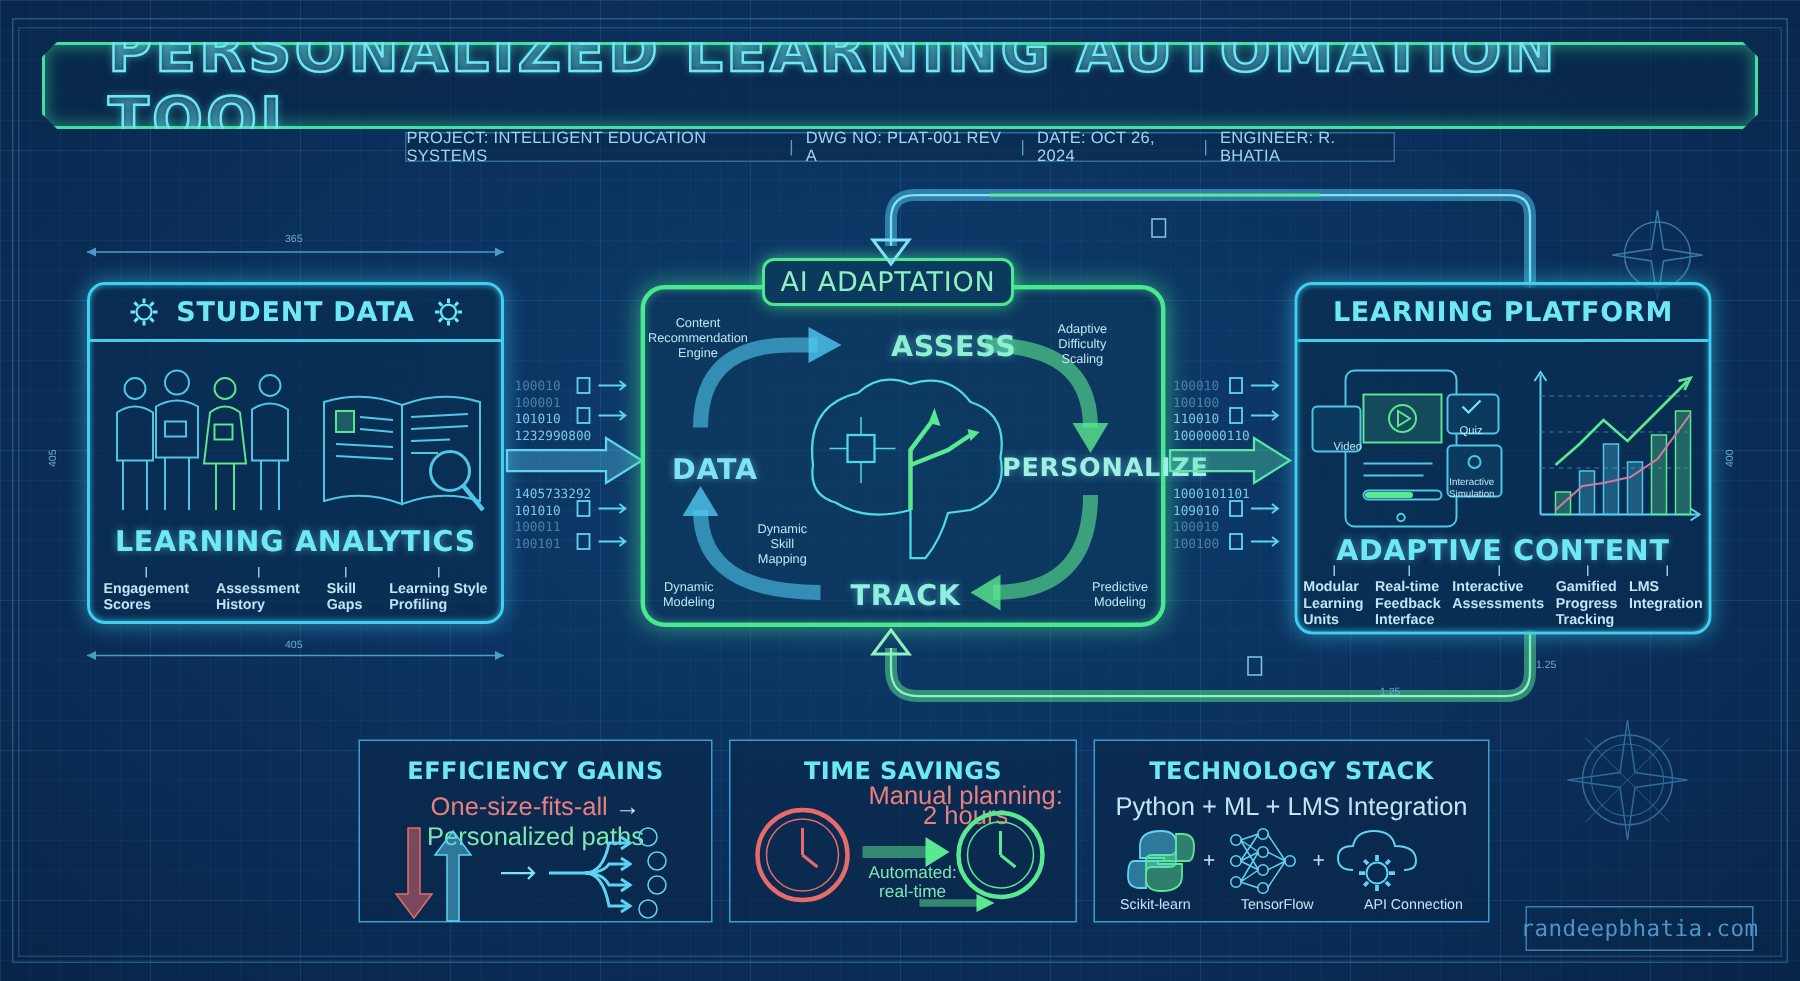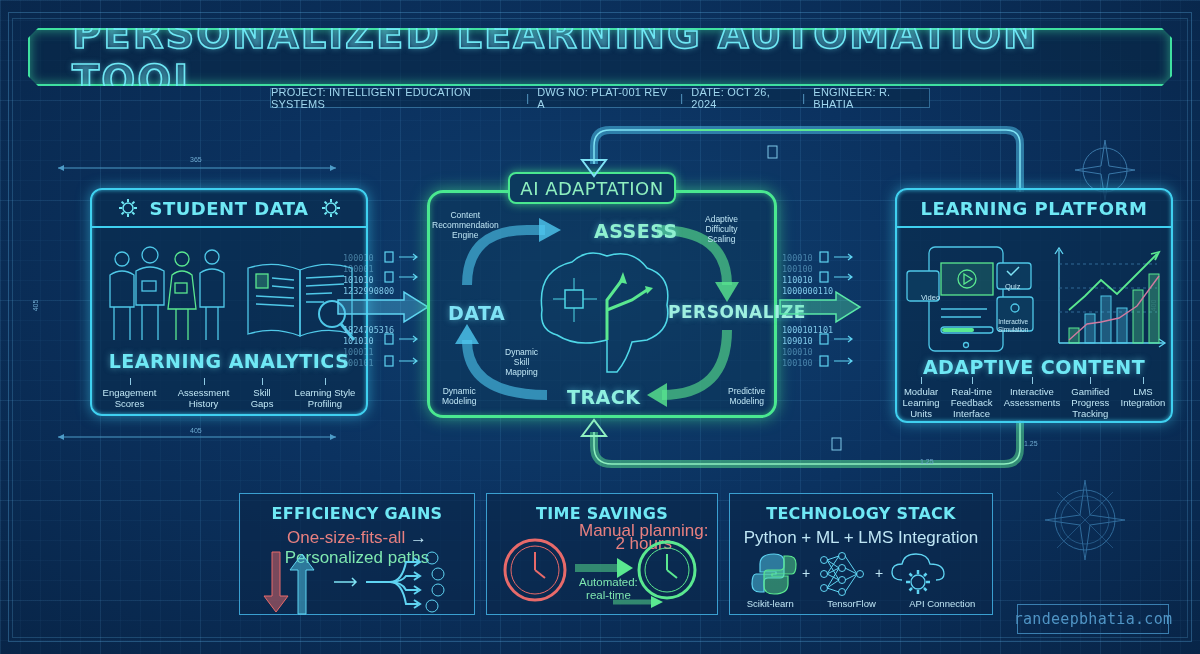--- a/index.html
+++ b/index.html
@@ -46,37 +46,36 @@
     display: flex; align-items: center; justify-content: center; gap: 8px;
     font-family: "Liberation Sans", sans-serif; font-size: 11px; color: #9fd6ee; letter-spacing: 0.2px;
   }
   .sep { color: #5a9fc8; }
 
   
   .panel {
     position: absolute; border: 2.5px solid #3fd0f0; border-radius: 12px;
     background: rgba(10,45,80,0.75);
     box-shadow: 0 0 14px rgba(63,208,240,0.55), 0 0 4px rgba(63,208,240,0.8) inset;
-    margin-left: 32px;
   }
   .panel-header {
     height: 38px; border-bottom: 2px solid #3fd0f0;
     display: flex; align-items: center; justify-content: center; gap: 12px;
     font-weight: bold; font-size: 18px; color: #6fe8f5; letter-spacing: 0.5px;
   }
   .gear { width: 20px; height: 20px; }
   .big-label {
     position: absolute; width: 100%; text-align: center;
     font-weight: bold; font-size: 19px; color: #6fe8f5; letter-spacing: 0.5px;
     text-shadow: 0 0 6px rgba(111,232,245,0.5);
   }
   .sublabels { position: absolute; width: 100%; display: flex; justify-content: space-around; }
   .sublabel {
     font-family: "Liberation Sans", sans-serif; font-size: 9.5px; color: #bfe6f5;
-    text-align: center; line-height: 11px; white-space: pre-line; position: relative;
+    line-height: 11px; white-space: pre-line; position: relative; font-weight: bold;
   }
   .sublabel::before {
     content: ""; position: absolute; left: 50%; top: -9px; width: 1px; height: 7px; background: #8fcbe5;
   }
 
   
   .ai-panel {
     position: absolute; left: 427px; top: 190px; width: 350px; height: 228px;
     border: 3px solid #4ae890; border-radius: 16px;
     box-shadow: 0 0 16px rgba(74,232,144,0.6), 0 0 6px rgba(74,232,144,0.5) inset;
@@ -222,21 +221,21 @@
   </div>
 </div>
 
 <div class="binary" style="left:343px;top:253px;">
   <div style="opacity:0.5">100010</div>
   <div style="opacity:0.5">100001</div>
   <div>101010</div>
   <div>1232990800</div>
 </div>
 <div class="binary" style="left:343px;top:325px;">
-  <div>1824705316</div>
+  <div>1405733292</div>
   <div>101010</div>
   <div style="opacity:0.5">100011</div>
   <div style="opacity:0.5">100101</div>
 </div>
 <svg style="left:338px;top:290px;" width="92" height="34">
   <path d="M0,10 L66,10 L66,2 L90,17 L66,32 L66,24 L0,24Z" fill="rgba(90,200,240,0.35)" stroke="#5fd4f2" stroke-width="1.5"></path>
 </svg>
 <svg style="left:385px;top:252px;" width="40" height="120">
   <g stroke="#5fd4f2" stroke-width="1.2" fill="none">
     <rect x="0" y="0" width="8" height="10"></rect>

